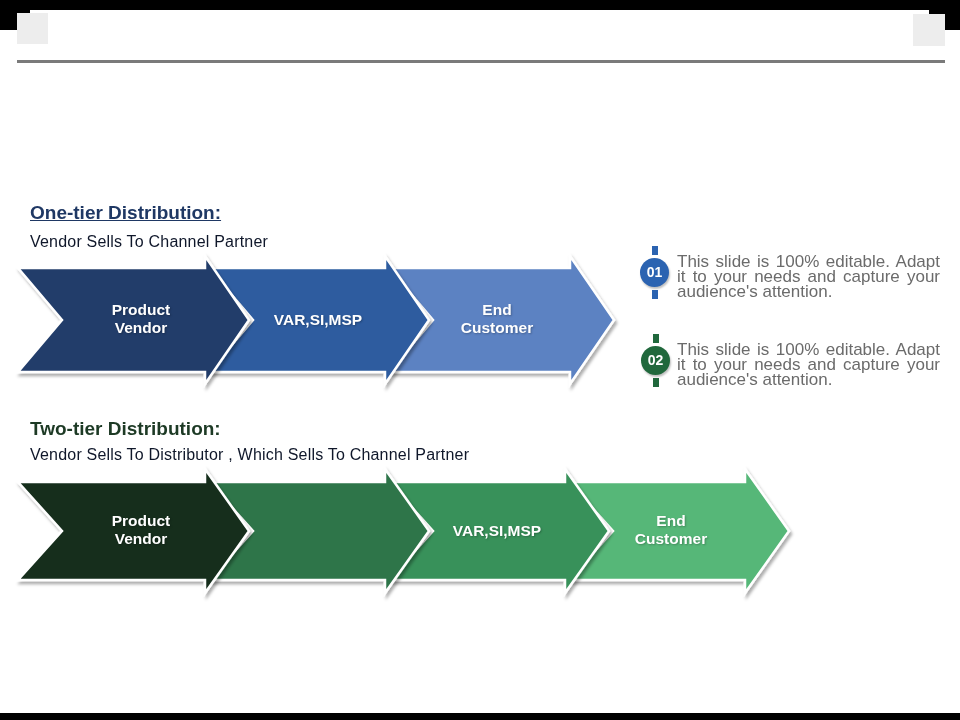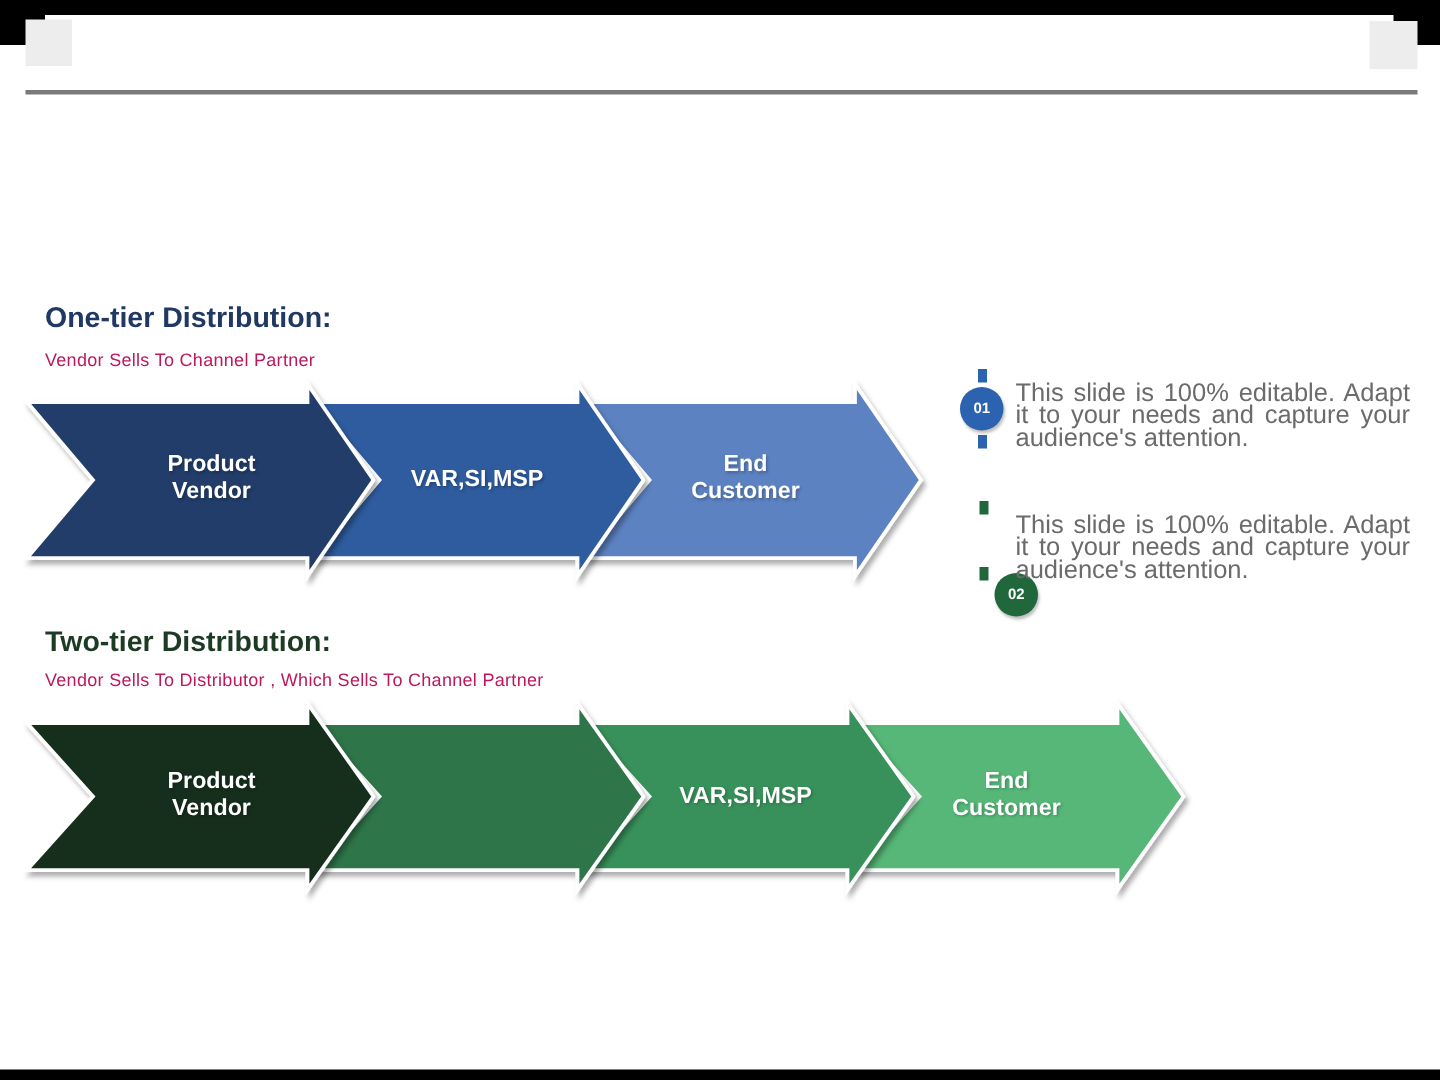--- a/index.html
+++ b/index.html
@@ -13,53 +13,53 @@
   .tl-black { left:0;   top:0;  width:30px; height:30px; }
   .tl-gray  { left:17px; top:13px; width:31px; height:31px; }
   .tr-black { left:929px; top:0; width:31px; height:30px; }
   .tr-gray  { left:913px; top:14px; width:32px; height:32px; }
   .slide-title {
     left:63px; top:20px; font-size:31px; line-height:34px;
     white-space:nowrap; letter-spacing:0;
   }
   .title-rule { left:17px; top:60px; width:928px; height:3px; }
   .sec-heading { font-size:19px; font-weight:bold; white-space:nowrap; }
-  .sec-sub { font-size:12px; color:#be185d; white-space:nowrap; letter-spacing:0.2px; }
-  .h1 { left:30px; top:202px; }
+  .sec-sub { font-size:16px; color:#0f172a; white-space:nowrap; letter-spacing:0.2px; }
+  .h1 { left:30px; top:202px;text-decoration:underline; }
   .s1 { left:30px; top:233px; }
   .h2 { left:30px; top:418px; }
   .s2 { left:30px; top:446px; }
   .arrows-svg { left:0; top:0; }
   .arrow-label {
     width:160px; color:#ffffff; font-weight:bold; font-size:15.5px;
     line-height:18px; text-align:center; white-space:pre-line;
     text-shadow:1px 1px 2px rgba(0,0,0,0.25);
   }
   .r1a1 { left:61px;  top:301px; }
   .r1a2 { left:238px; top:311px; }
   .r1a3 { left:417px; top:301px; }
   .r2a1 { left:61px;  top:512px; }
   .r2a2 { left:238px; top:522px; }
   .r2a3 { left:417px; top:522px; }
   .r2a4 { left:591px; top:512px; }
   .note-circle {
     width:29px; height:29px; border-radius:50%; color:#ffffff;
-    font-size:10px; font-weight:bold; text-align:center; line-height:29px;
+    font-size:14px; font-weight:bold; text-align:center; line-height:29px;
     box-shadow:1px 2px 2px rgba(0,0,0,0.25);
   }
   .note-tick { width:6px; height:9px; }
   .note-text {
     width:263px; font-size:17px; line-height:15px; color:#6b6b6b;
     text-align:justify;
   }
   .n1-circle { left:640px; top:258px; }
   .n1-tick-top { left:652px; top:246px; }
   .n1-tick-bot { left:652px; top:290px; }
   .n1-text { left:677px; top:254px; }
-  .n2-circle { left:663px; top:346px;margin-top:36px; }
+  .n2-circle { left:641px; top:346px; }
   .n2-tick-top { left:653px; top:334px; }
   .n2-tick-bot { left:653px; top:378px; }
   .n2-text { left:677px; top:342px; }
 </style>
 </head>
 <body>
 
 <div class="slide">
 
   <div class="abs top-bar" style="background-color: rgb(0, 0, 0);"></div>

